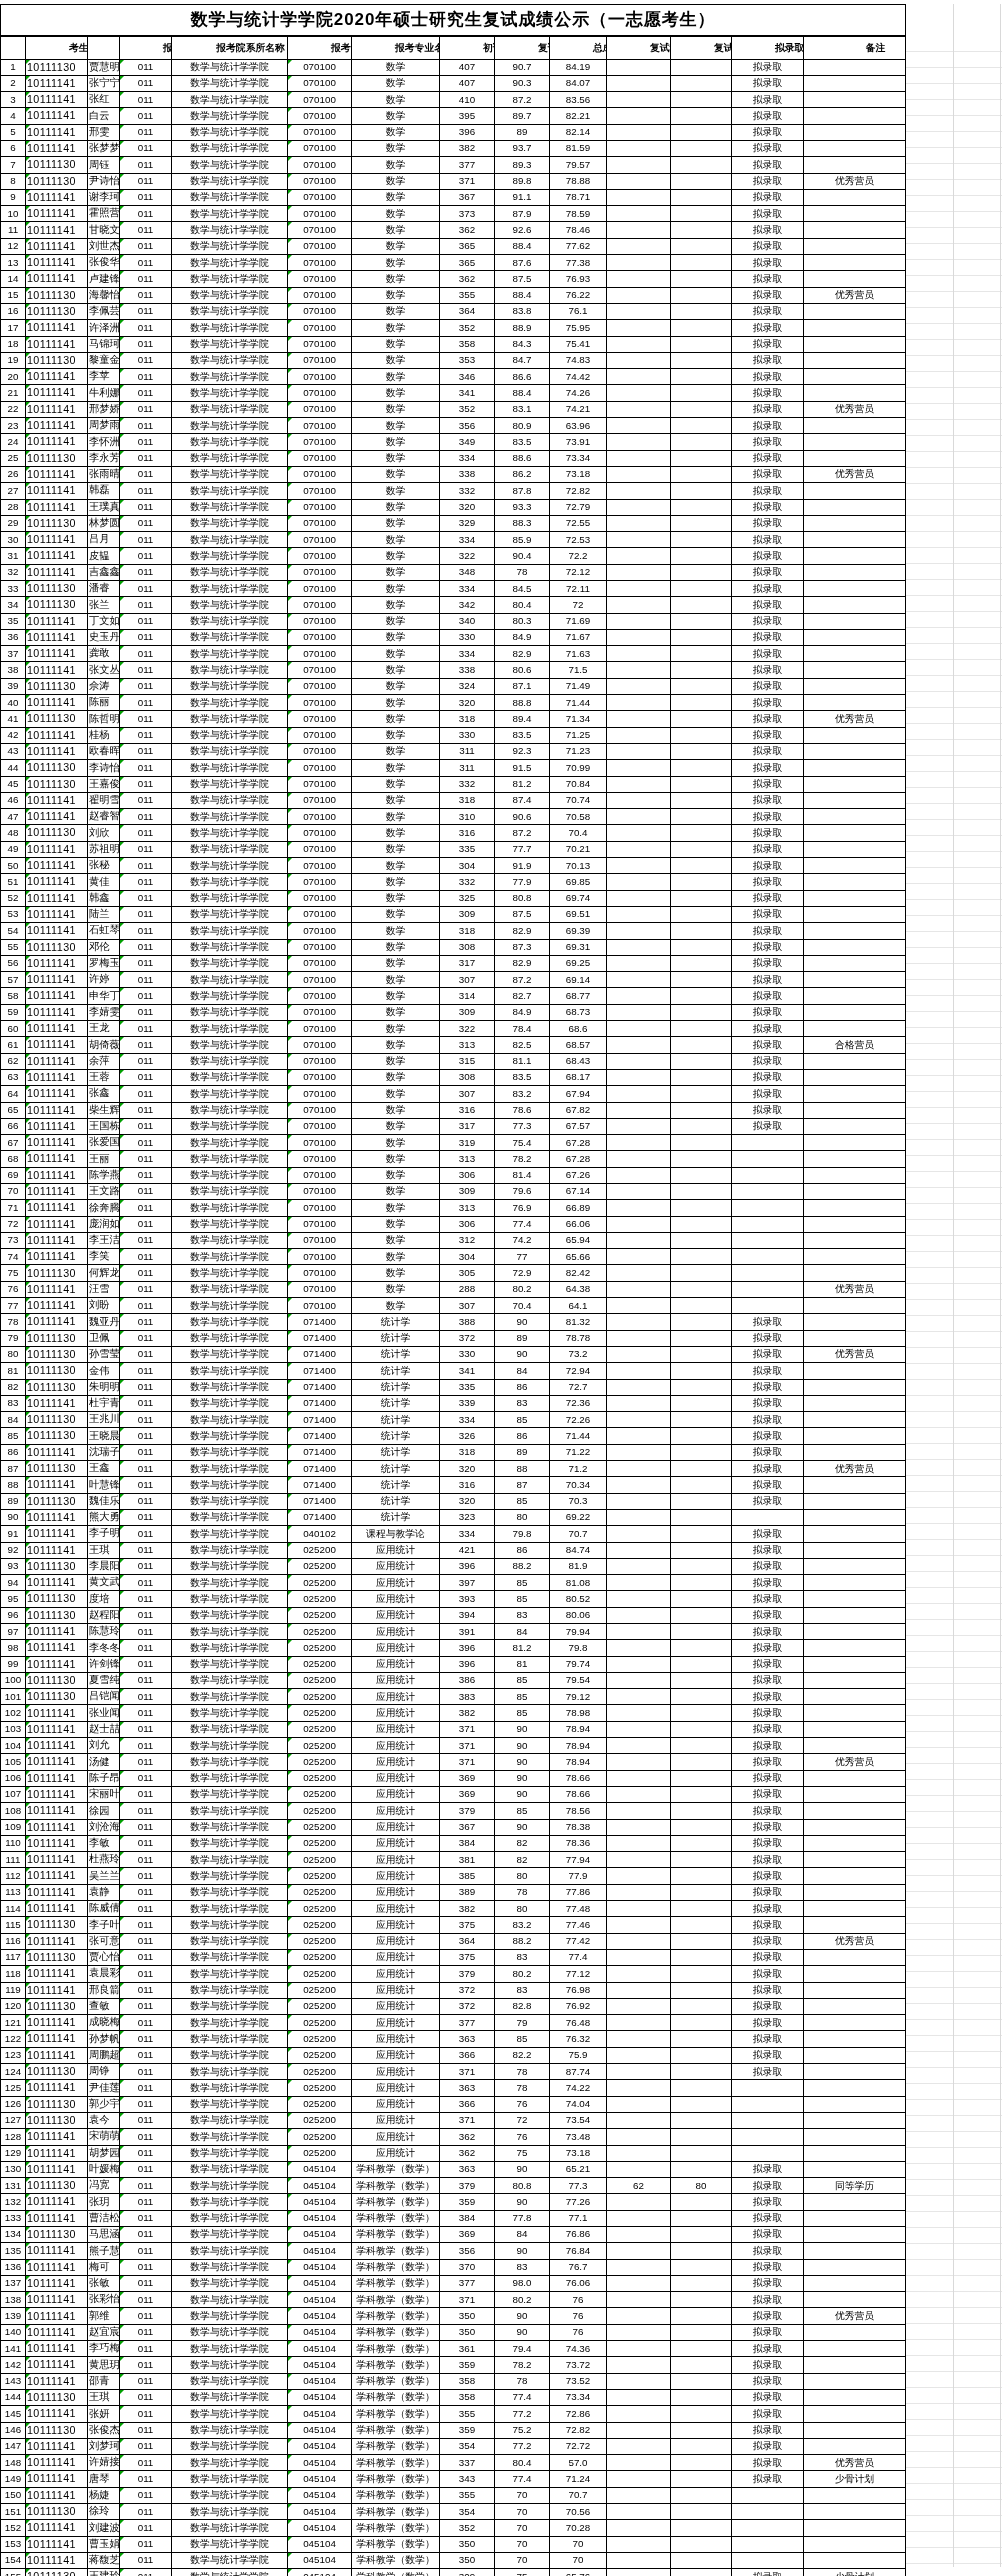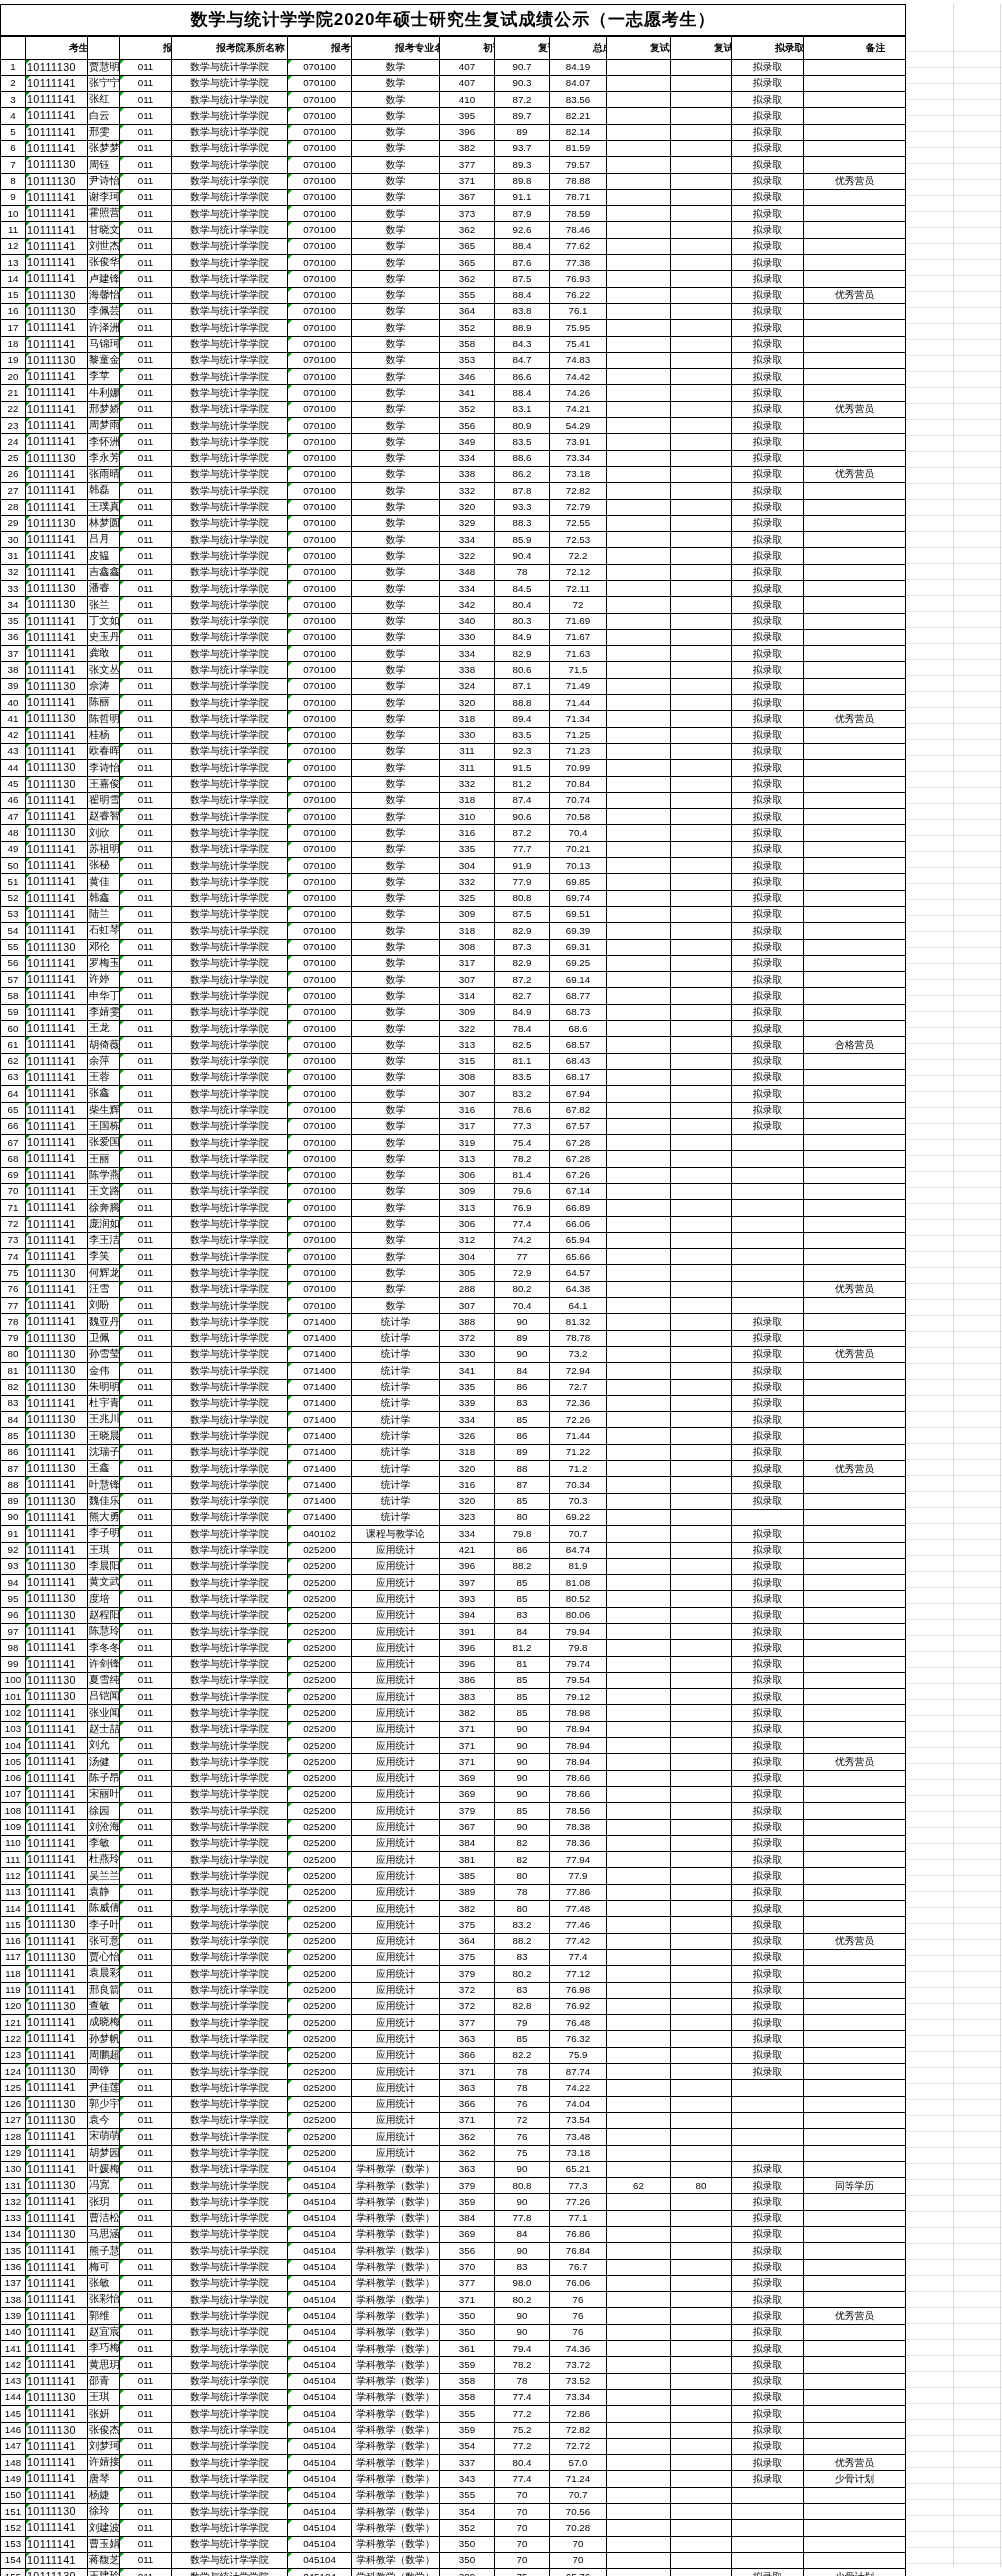--- a/index.html
+++ b/index.html
@@ -424,21 +424,21 @@
         <tr>
           <td class=""><span>23</span></td>
           <td class="l id-cell"><span class="tri"></span><span>10111141</span></td>
           <td class="l name-cell"><span>周梦雨</span></td>
           <td class=""><span class="tri"></span><span>011</span></td>
           <td class=""><span>数学与统计学学院</span></td>
           <td class=""><span class="tri"></span><span>070100</span></td>
           <td class=""><span>数学</span></td>
           <td class=""><span>356</span></td>
           <td class=""><span>80.9</span></td>
-          <td class=""><span>54.29</span></td>
+          <td class=""><span>63.96</span></td>
           <td class=""><span></span></td>
           <td class=""><span></span></td>
           <td class=""><span>拟录取</span></td>
           <td class=""><span></span></td>
         </tr>
         <tr>
           <td class=""><span>24</span></td>
           <td class="l id-cell"><span class="tri"></span><span>10111141</span></td>
           <td class="l name-cell"><span>李怀洲</span></td>
           <td class=""><span class="tri"></span><span>011</span></td>
@@ -1256,21 +1256,21 @@
         <tr>
           <td class=""><span>75</span></td>
           <td class="l id-cell"><span class="tri"></span><span>10111130</span></td>
           <td class="l name-cell"><span>何辉龙</span></td>
           <td class=""><span class="tri"></span><span>011</span></td>
           <td class=""><span>数学与统计学学院</span></td>
           <td class=""><span class="tri"></span><span>070100</span></td>
           <td class=""><span>数学</span></td>
           <td class=""><span>305</span></td>
           <td class=""><span>72.9</span></td>
-          <td class=""><span>64.57</span></td>
+          <td class=""><span>82.42</span></td>
           <td class=""><span></span></td>
           <td class=""><span></span></td>
           <td class=""><span></span></td>
           <td class=""><span></span></td>
         </tr>
         <tr>
           <td class=""><span>76</span></td>
           <td class="l id-cell"><span class="tri"></span><span>10111141</span></td>
           <td class="l name-cell"><span>汪雪</span></td>
           <td class=""><span class="tri"></span><span>011</span></td>

